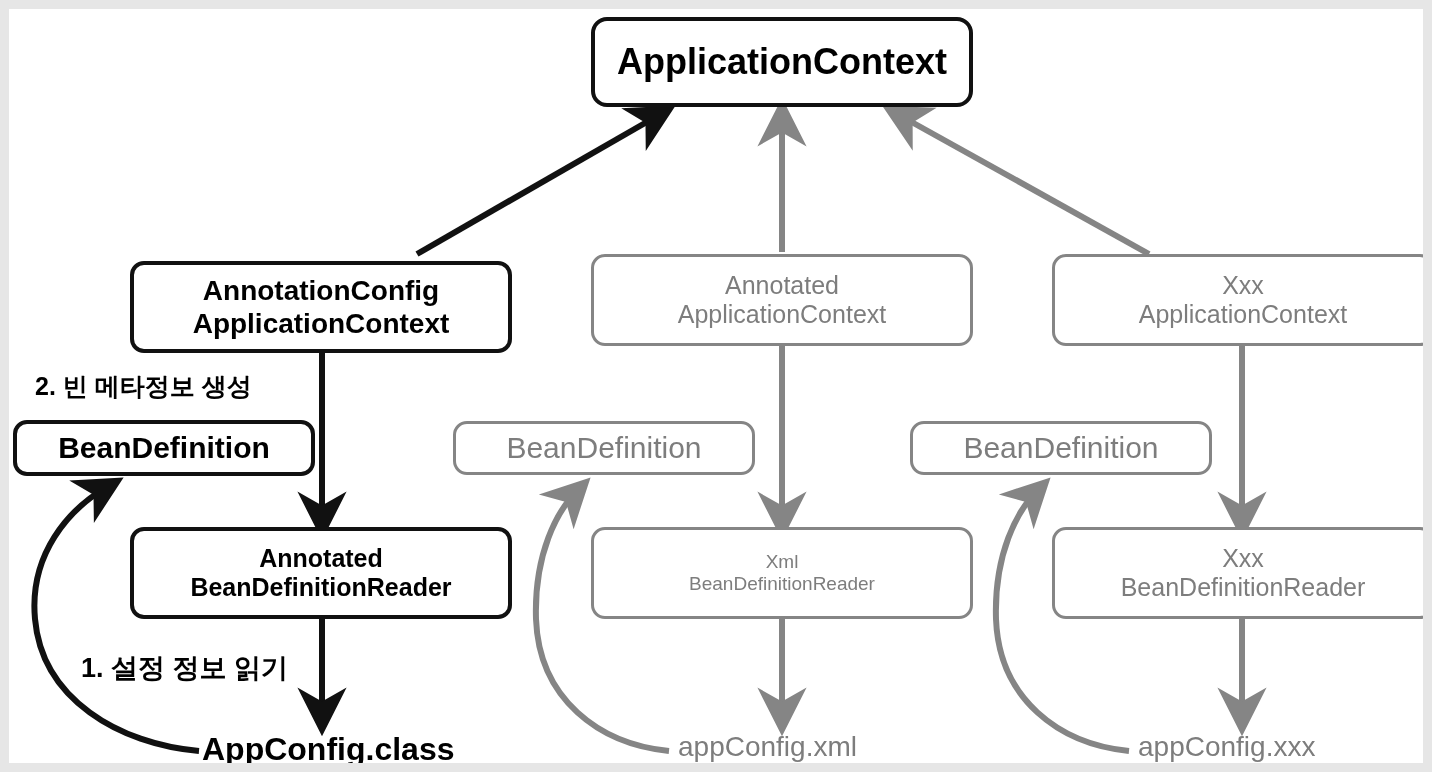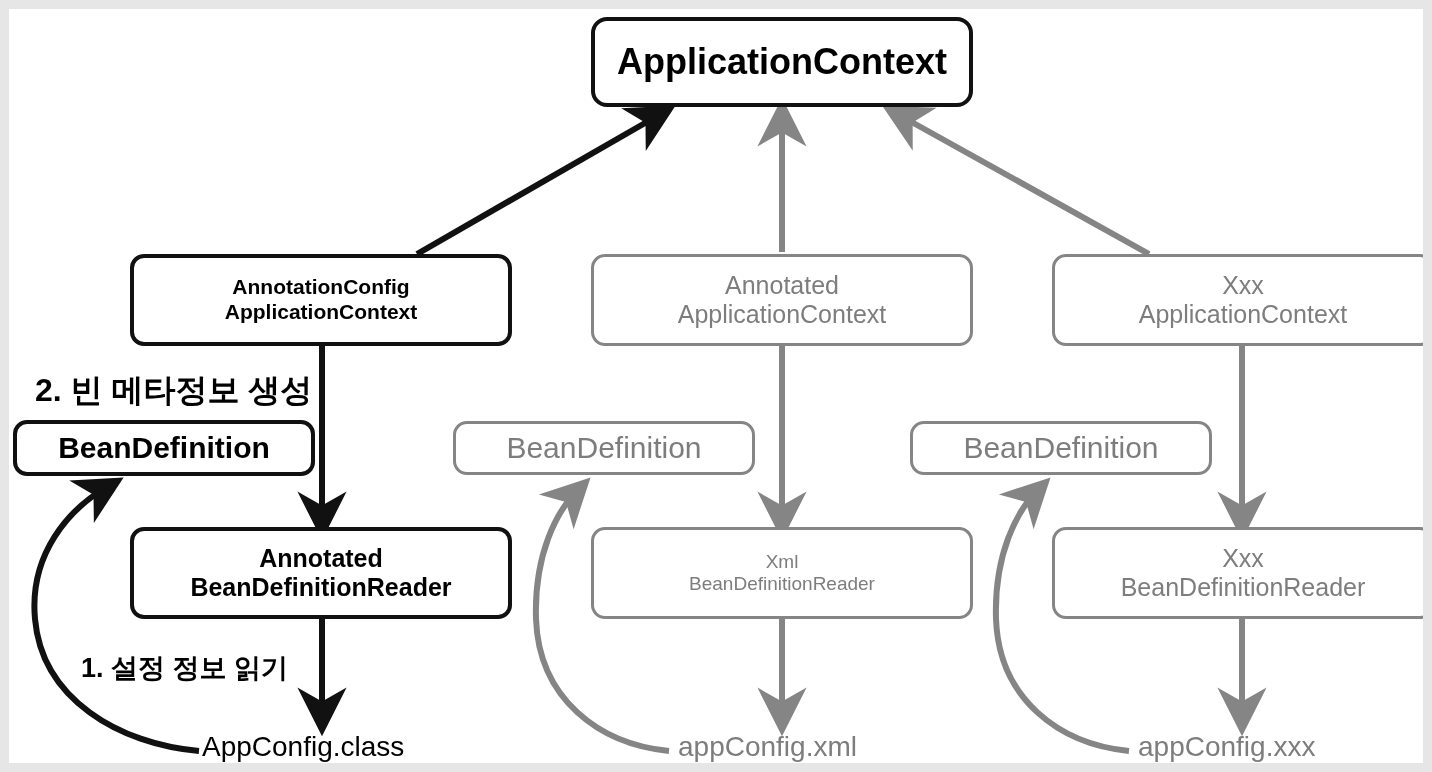--- a/index.html
+++ b/index.html
@@ -57,35 +57,35 @@
     position: absolute;
     white-space: nowrap;
     line-height: 1.1;
   }
   .freetext.black { color: #000000; }
   .freetext.gray  { color: #7d7d7d; }
   .freetext.bold  { font-weight: bold; }
 
   
   #n-appctx        { left: 582px; top: 8px;    width: 382px; height: 90px;  font-size: 36px; border-radius: 16px; }
-  #n-annoctx       { left: 121px; top: 245px;  width: 382px; height: 92px;  font-size: 21px; }
+  #n-annoctx       { left: 121px; top: 252px;  width: 382px; height: 92px;  font-size: 28px; }
   #n-genericxml    { left: 582px; top: 245px;  width: 382px; height: 92px;  font-size: 25px; }
   #n-xxxctx        { left: 1043px;top: 245px;  width: 382px; height: 92px;  font-size: 25px; }
 
   #n-bd-left       { left: 4px;   top: 411px;  width: 302px; height: 56px;  font-size: 30px; }
   #n-bd-mid        { left: 444px; top: 412px;  width: 302px; height: 54px;  font-size: 30px; }
   #n-bd-right      { left: 901px; top: 412px;  width: 302px; height: 54px;  font-size: 30px; }
 
   #n-annoreader    { left: 121px; top: 518px;  width: 382px; height: 92px;  font-size: 25px; }
   #n-xmlreader     { left: 582px; top: 518px;  width: 382px; height: 92px;  font-size: 19px; }
   #n-xxxreader     { left: 1043px;top: 518px;  width: 382px; height: 92px;  font-size: 25px; }
 
-  #t-step2         { left: 26px;  top: 364px;  font-size: 32px; }
+  #t-step2         { left: 26px;  top: 364px;  font-size: 25px; }
   #t-step1         { left: 72px;  top: 645px;  font-size: 27px; }
-  #t-appconfig     { left: 193px; top: 723px;  font-size: 28px; }
+  #t-appconfig     { left: 193px; top: 723px;  font-size: 32px; font-weight: bold; }
   #t-appxml        { left: 669px; top: 723px;  font-size: 28px; }
   #t-appxxx        { left: 1129px;top: 723px;  font-size: 28px; }
 </style>
 </head>
 <body>
 
 <div id="canvas">
 
   <svg id="svg-layer" viewBox="0 0 1432 772" xmlns="http://www.w3.org/2000/svg">
     <defs>

